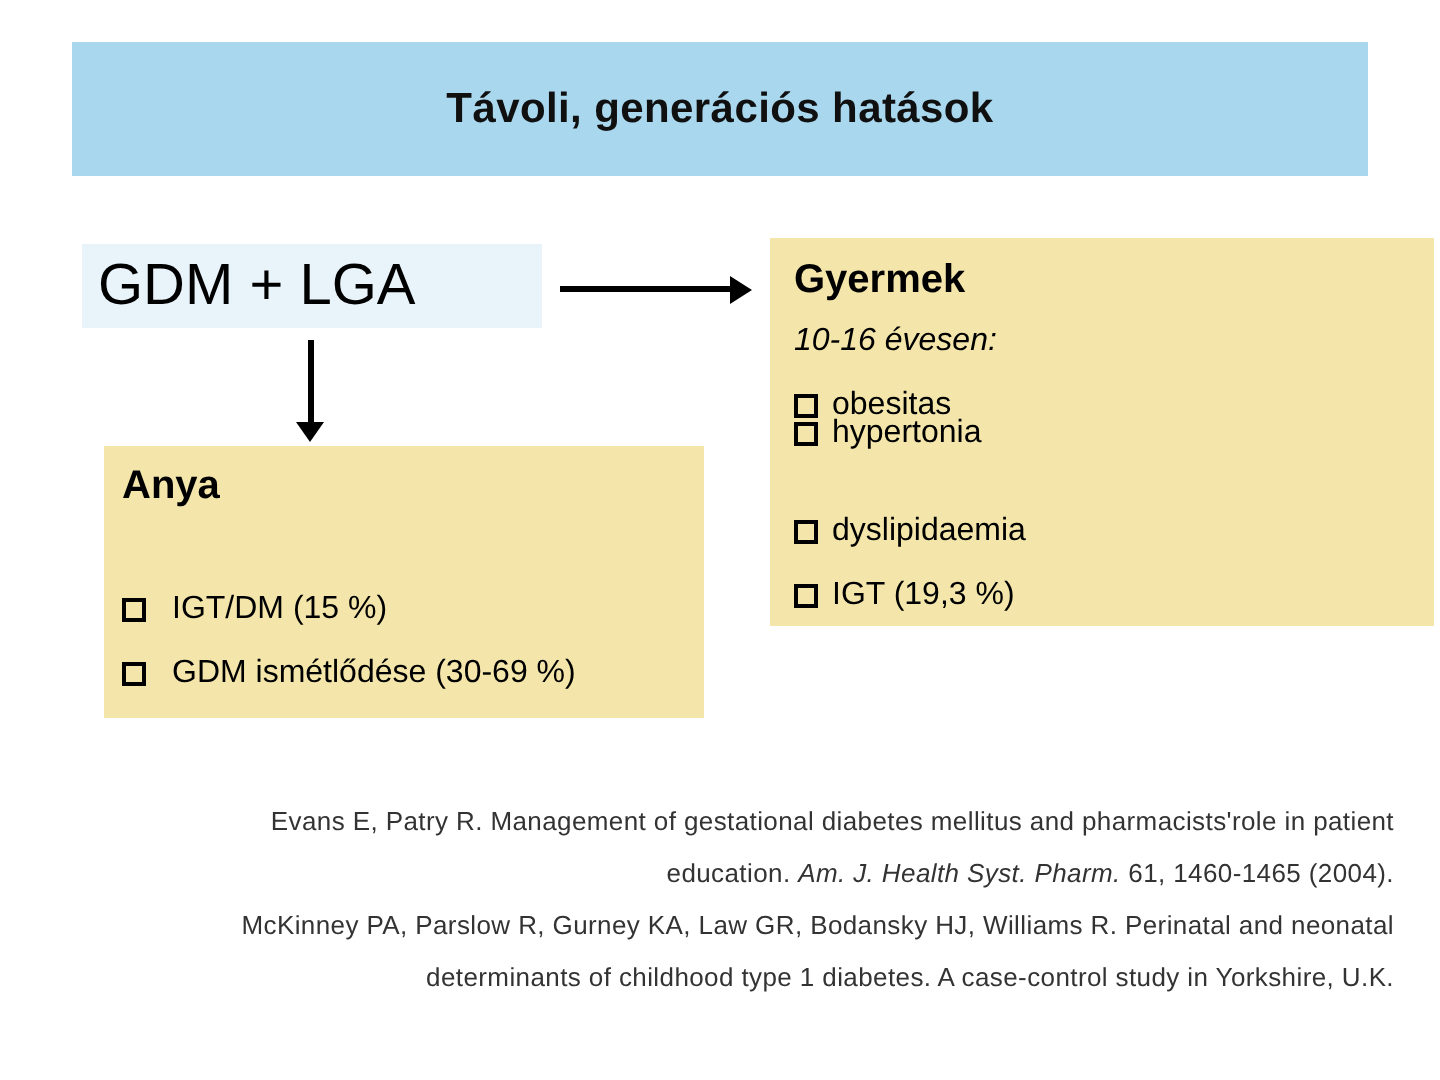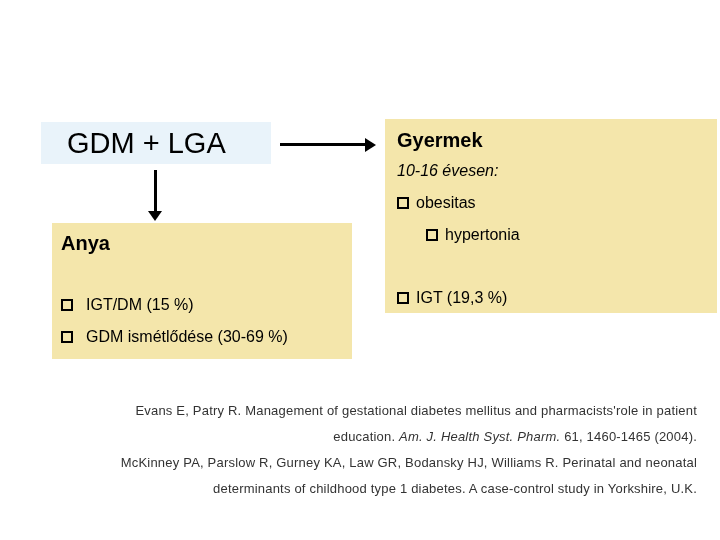--- a/index.html
+++ b/index.html
@@ -13,21 +13,21 @@
     position:absolute;left:36px;top:21px;width:648px;height:67px;
     background:#a9d8ee;display:flex;align-items:center;justify-content:center;
   }
   .title-bar h1{
     margin:0;font-size:21px;font-weight:bold;color:#101010;letter-spacing:.2px;
   }
   
   .source-box{
     position:absolute;left:41px;top:122px;width:230px;height:42px;
     background:#e9f3fa;display:flex;align-items:center;
-    font-size:29px;color:#000;padding-left:26px;box-sizing:border-box;
+    font-size:29px;color:#000;padding-left:8px;box-sizing:border-box;
   }
   
   .arrow-right-shaft{position:absolute;left:280px;top:143px;width:86px;height:3px;background:#000;}
   .arrow-right-head{position:absolute;left:365px;top:138px;width:0;height:0;
     border-left:11px solid #000;border-top:7px solid transparent;border-bottom:7px solid transparent;}
   .arrow-down-shaft{position:absolute;left:154px;top:170px;width:3px;height:42px;background:#000;}
   .arrow-down-head{position:absolute;left:148px;top:211px;width:0;height:0;
     border-top:10px solid #000;border-left:7px solid transparent;border-right:7px solid transparent;}
   
   .panel{position:absolute;background:#f4e6ab;}
@@ -39,39 +39,42 @@
   .panel .row .label{font-size:16px;white-space:nowrap;}
   .checkbox{
     display:inline-block;width:8px;height:8px;border:2px solid #000;background:transparent;flex:none;
   }
   .panel-child .checkbox{margin-right:7px;}
   .panel-mother .checkbox{margin-right:13px;}
   
   .panel-child .r1{top:12px;}
   .panel-child .r2{top:43px;}
   .panel-child .r3{top:75px;}
-  .panel-child .r4{top:107px;margin-left:29px;}
+  .panel-child .r4{top:89px;}
   .panel-child .r5{top:138px;}
   .panel-child .r6{top:170px;}
   
   .panel-mother .m1{top:11px;left:9px;}
   .panel-mother .m2{top:73px;left:9px;}
   .panel-mother .m3{top:105px;left:9px;}
   
   .references{position:absolute;left:57px;top:398px;width:640px;color:#333;}
   .references p{
     margin:0;height:26px;line-height:26px;font-size:13px;letter-spacing:.2px;white-space:nowrap;text-align:right;
   }
   .references .em{font-style:italic;}
 </style>
 </head>
 <body>
 
 <div class="slide">
 
+  <div class="title-bar">
+    <h1>Távoli, generációs hatások</h1>
+  </div>
 
   <div class="source-box">
     <span>GDM + LGA</span>
   </div>
 
   <div class="arrow-right-shaft"></div>
   <div class="arrow-right-head"></div>
   <div class="arrow-down-shaft"></div>
   <div class="arrow-down-head"></div>
 
@@ -82,20 +85,24 @@
     <div class="row r2">
       <span class="panel-subheading">10-16 évesen:</span>
     </div>
     <div class="row r3">
       <span class="checkbox"></span>
       <span class="label">obesitas</span>
     </div>
     <div class="row r4">
       <span class="checkbox"></span>
       <span class="label">hypertonia</span>
+    </div>
+    <div class="row r5">
+      <span class="checkbox"></span>
+      <span class="label">dyslipidaemia</span>
     </div>
     <div class="row r6">
       <span class="checkbox"></span>
       <span class="label">IGT (19,3 %)</span>
     </div>
   </div>
 
   <div class="panel panel-mother">
     <div class="row m1">
       <span class="panel-heading">Anya</span>

